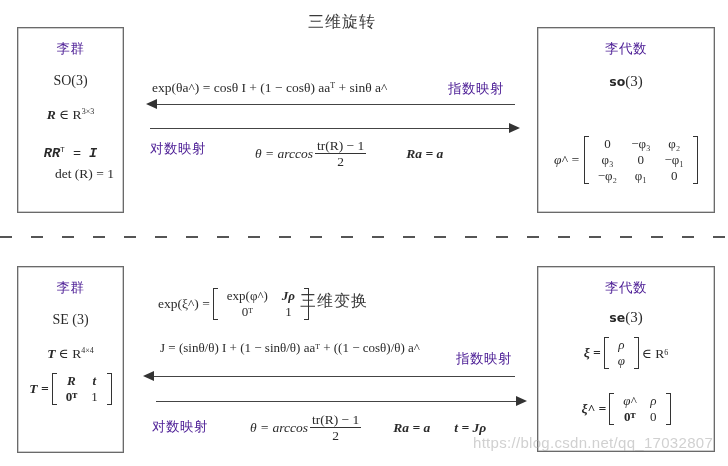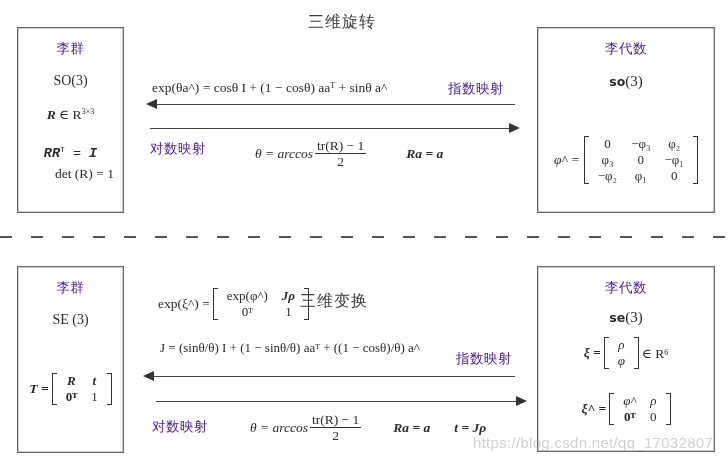--- a/index.html
+++ b/index.html
@@ -104,20 +104,23 @@
   </div>
 </div>
 
 <div class="dash"></div>
 
 <div class="title" style="left:300px; top:255px;margin-top:36px;">三维变换</div>
 
 <div class="box" style="left:17px; top:266px; width:107px; height:187px;">
   <div class="line cjk" style="top:12px;">李群</div>
   <div class="line" style="top:45px; font-size:14px;">SE (3)</div>
+  <div class="line" style="top:78px;">
+    <b class="m">T</b><span> ∈ </span><span>R</span><sup>4×4</sup>
+  </div>
   <div class="line" style="top:106px; display:flex; justify-content:center; align-items:center;">
     <b class="m" style="margin-right:3px;">T =</b>
     <span class="bmat">
       <span class="lb"></span>
       <table>
         <tbody>
             <tr>
               <td><b class="m">R</b></td>
               <td><b class="m">t</b></td>
             </tr>

